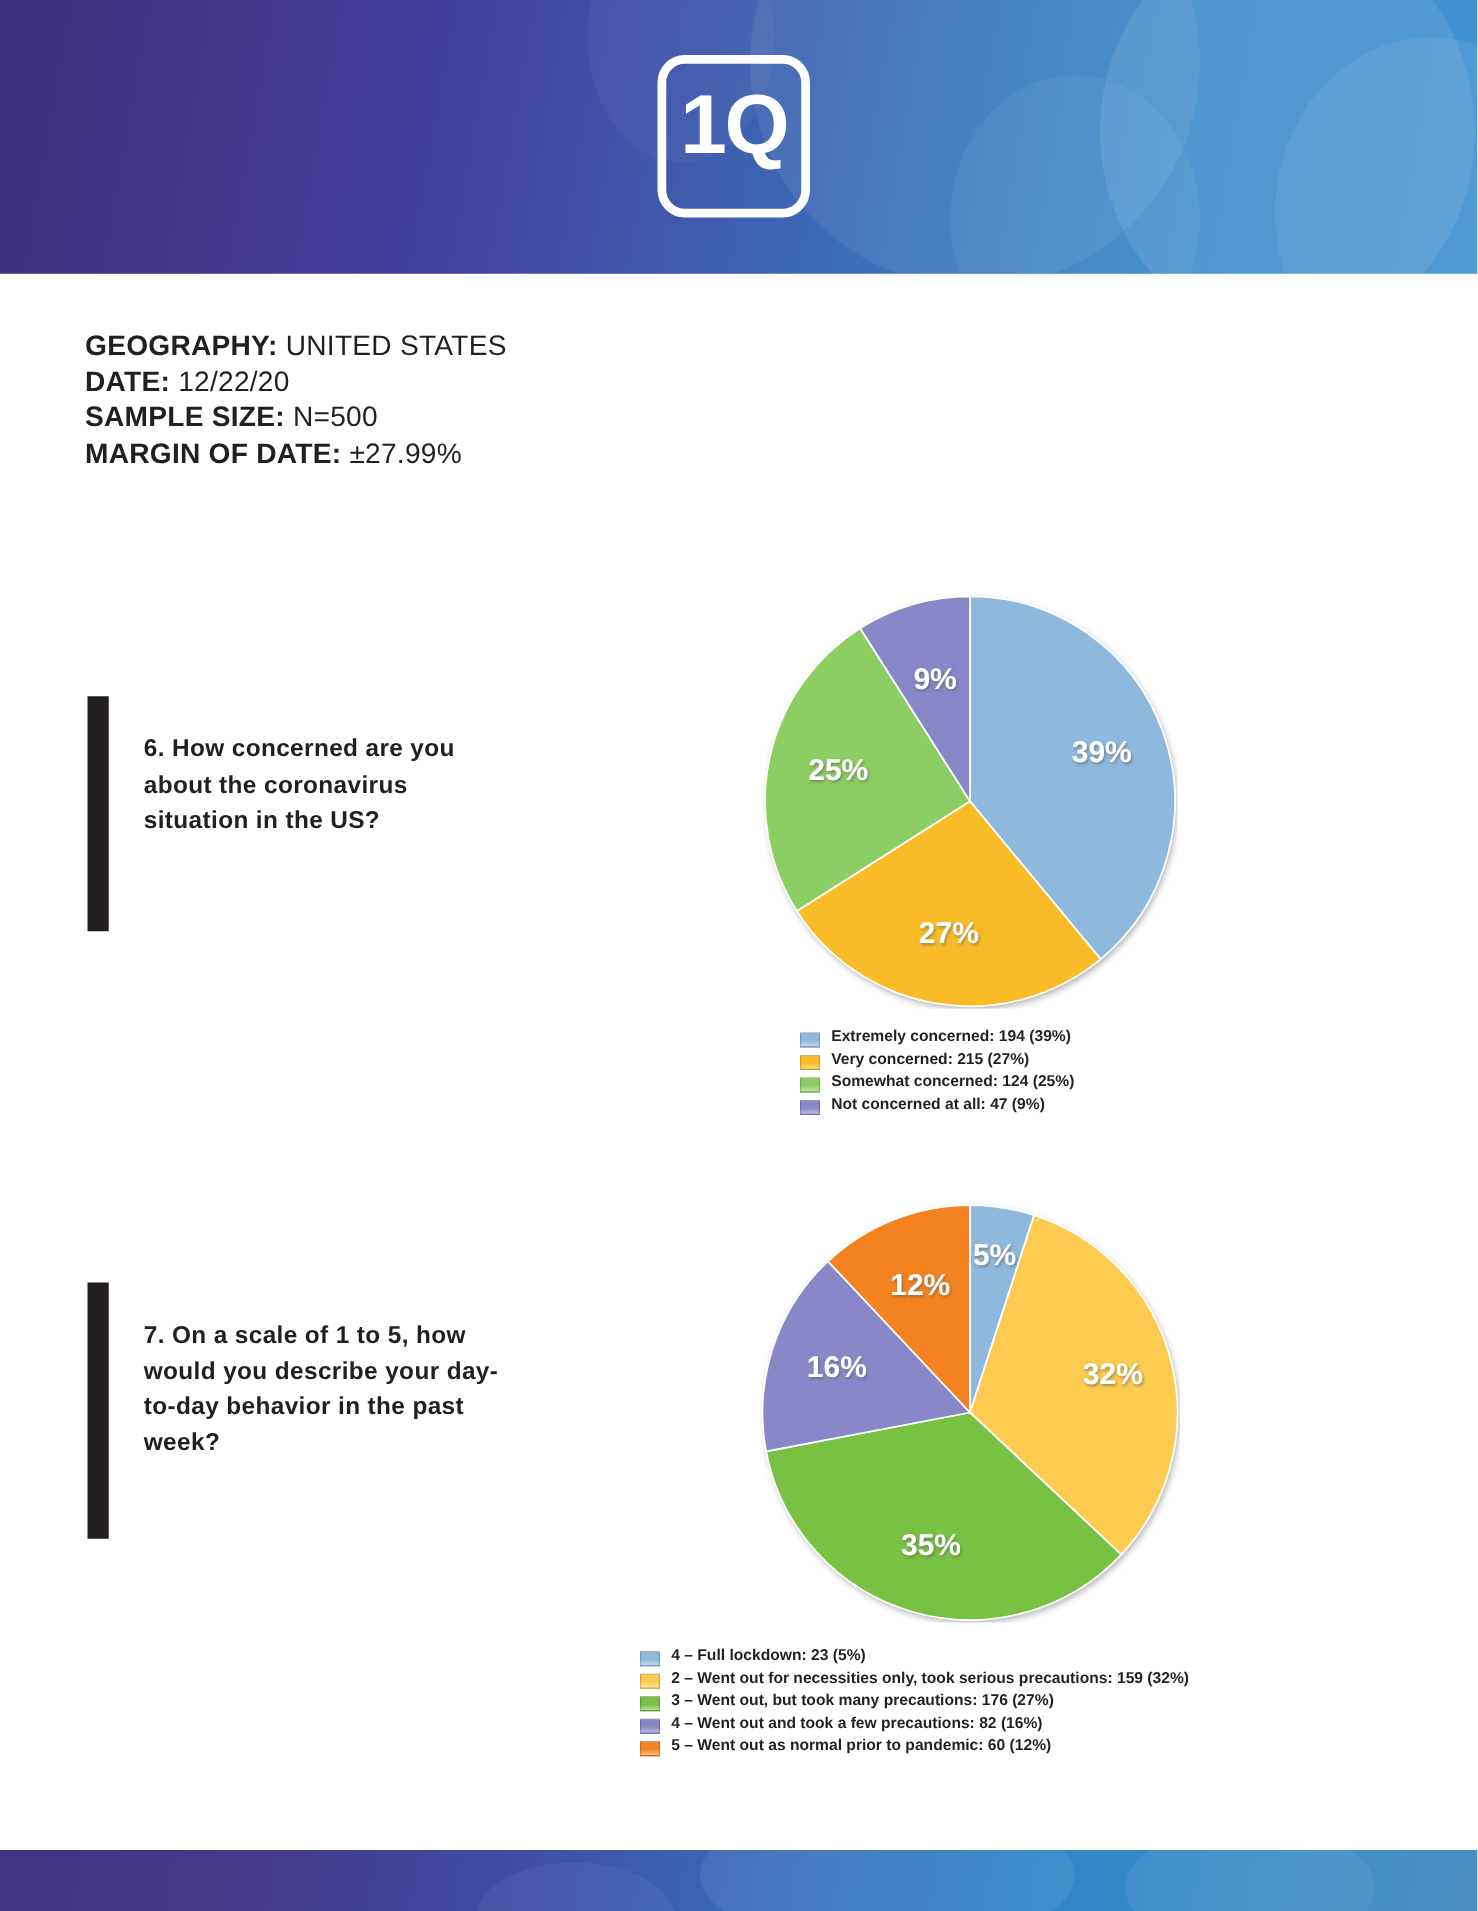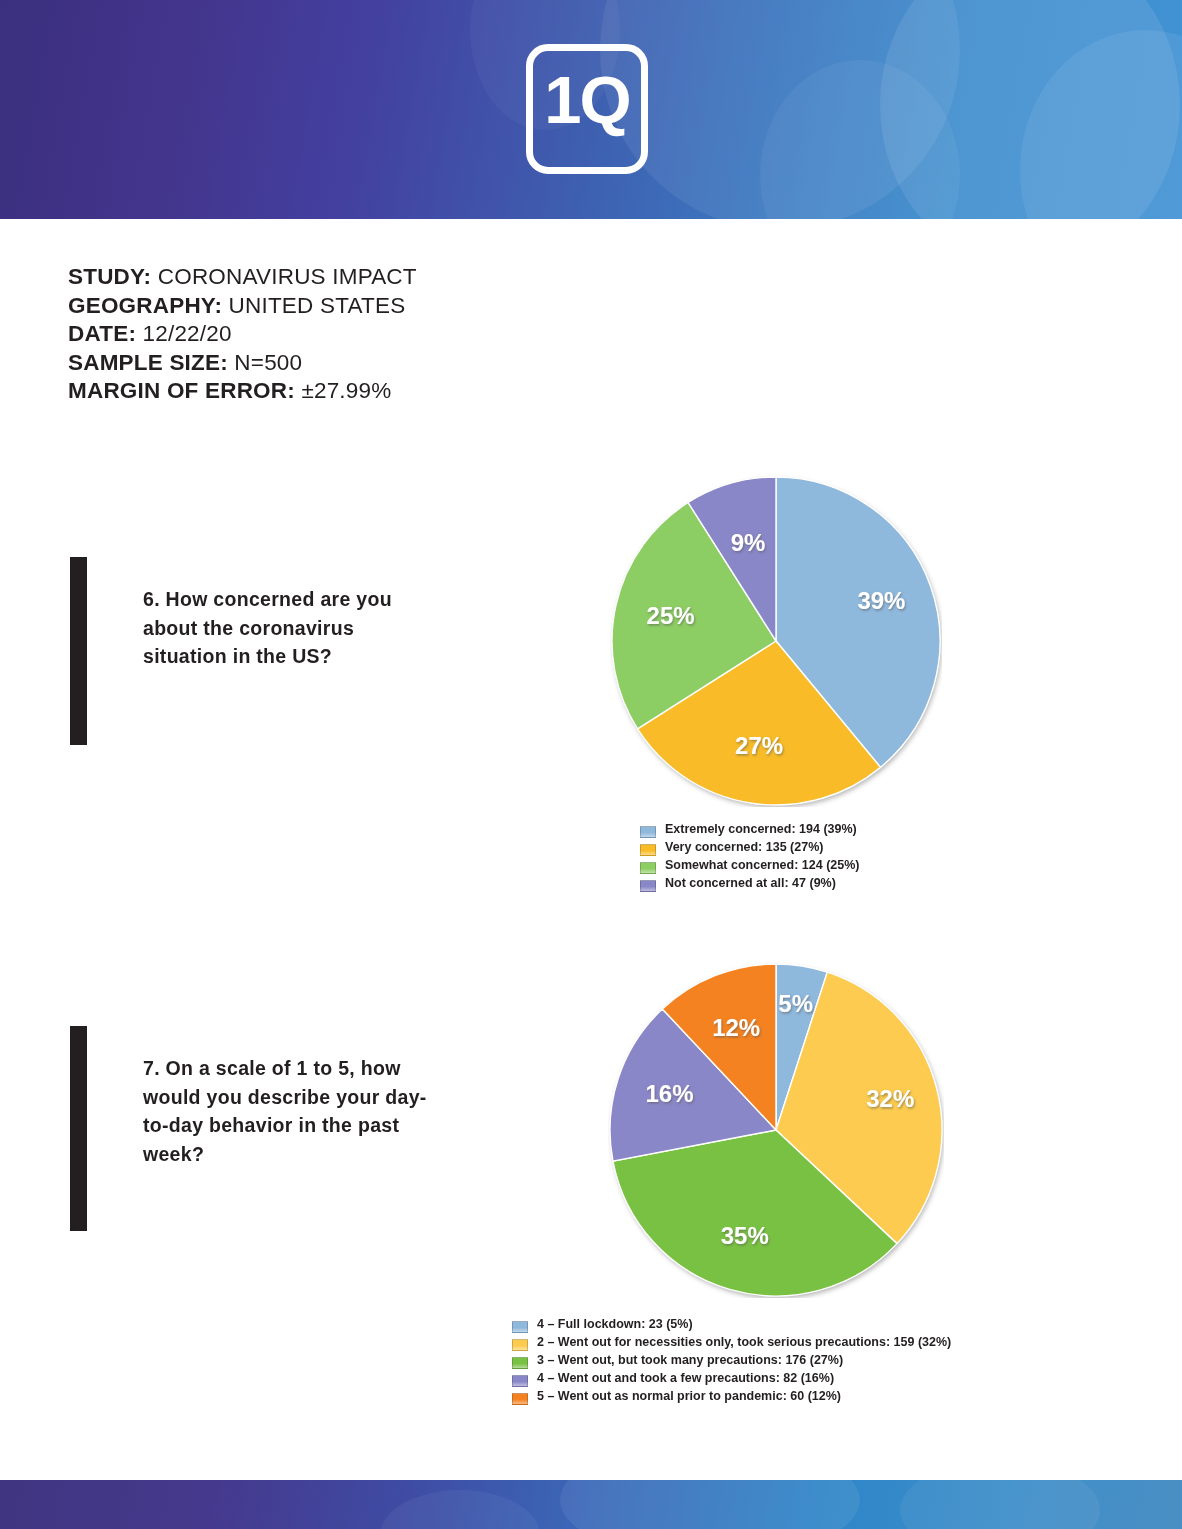--- a/index.html
+++ b/index.html
@@ -117,21 +117,20 @@
   }
   .qtext {
     position: absolute;
     left: 45px; top: 28px;
     width: 290px;
     color: #231f20;
     font-size: 19.5px;
     font-weight: bold;
     line-height: 28.5px;
     letter-spacing: 0.3px;
-    margin-left: 28px;
   }
   #q6-block { left: 70px; top: 557px; width: 340px; height: 188px; }
   #q6-block .qbar { height: 188px; }
   #q7-block { left: 70px; top: 1026px; width: 340px; height: 205px; }
   #q7-block .qbar { height: 205px; }
 
   
   .pie-wrap { position: absolute; }
   .pie-svg { display: block; }
   .pie-label {
@@ -175,25 +174,24 @@
   <div class="hdr-blob b2"></div>
   <div class="hdr-blob b3"></div>
   <div class="hdr-blob b4"></div>
   <div class="hdr-blob b5"></div>
   <div class="logo">
     <div class="logo-text">1Q</div>
   </div>
 </div>
 
 <div class="meta">
-  <div class="meta-row"><span class="meta-label">STUDY:</span><span class="meta-value"> CORONAVIRUS IMPACT</span></div>
   <div class="meta-row"><span class="meta-label">GEOGRAPHY:</span><span class="meta-value"> UNITED STATES</span></div>
   <div class="meta-row"><span class="meta-label">DATE:</span><span class="meta-value"> 12/22/20</span></div>
   <div class="meta-row"><span class="meta-label">SAMPLE SIZE:</span><span class="meta-value"> N=500</span></div>
-  <div class="meta-row"><span class="meta-label">MARGIN OF ERROR:</span><span class="meta-value"> ±27.99%</span></div>
+  <div class="meta-row"><span class="meta-label">MARGIN OF DATE:</span><span class="meta-value"> ±27.99%</span></div>
 </div>
 
 <div class="qblock" id="q6-block">
   <div class="qbar"></div>
   <div class="qtext">6. How concerned are you about the coronavirus situation in the US?</div>
 </div>
 
 <div class="pie-wrap" id="pie-6" style="left:610px; top:475px;">
   <svg class="pie-svg" id="pie-svg-6" width="332" height="332" viewBox="0 0 332 332">
       <defs>
@@ -218,21 +216,21 @@
     </svg>
 </div>
 
 <div class="legend" id="legend-6">
     <div class="legend-row">
       <span class="legend-swatch" style="background: linear-gradient(rgb(143, 184, 221) 0%, rgb(143, 184, 221) 55%, rgba(255, 255, 255, 0.45) 100%), rgb(143, 184, 221);"></span>
       <span>Extremely concerned: 194 (39%)</span>
     </div>
     <div class="legend-row">
       <span class="legend-swatch" style="background: linear-gradient(rgb(249, 188, 40) 0%, rgb(249, 188, 40) 55%, rgba(255, 255, 255, 0.45) 100%), rgb(249, 188, 40);"></span>
-      <span>Very concerned: 135 (27%)</span>
+      <span>Very concerned: 215 (27%)</span>
     </div>
     <div class="legend-row">
       <span class="legend-swatch" style="background: linear-gradient(rgb(140, 206, 99) 0%, rgb(140, 206, 99) 55%, rgba(255, 255, 255, 0.45) 100%), rgb(140, 206, 99);"></span>
       <span>Somewhat concerned: 124 (25%)</span>
     </div>
     <div class="legend-row">
       <span class="legend-swatch" style="background: linear-gradient(rgb(138, 135, 200) 0%, rgb(138, 135, 200) 55%, rgba(255, 255, 255, 0.45) 100%), rgb(138, 135, 200);"></span>
       <span>Not concerned at all: 47 (9%)</span>
     </div>
   </div>

